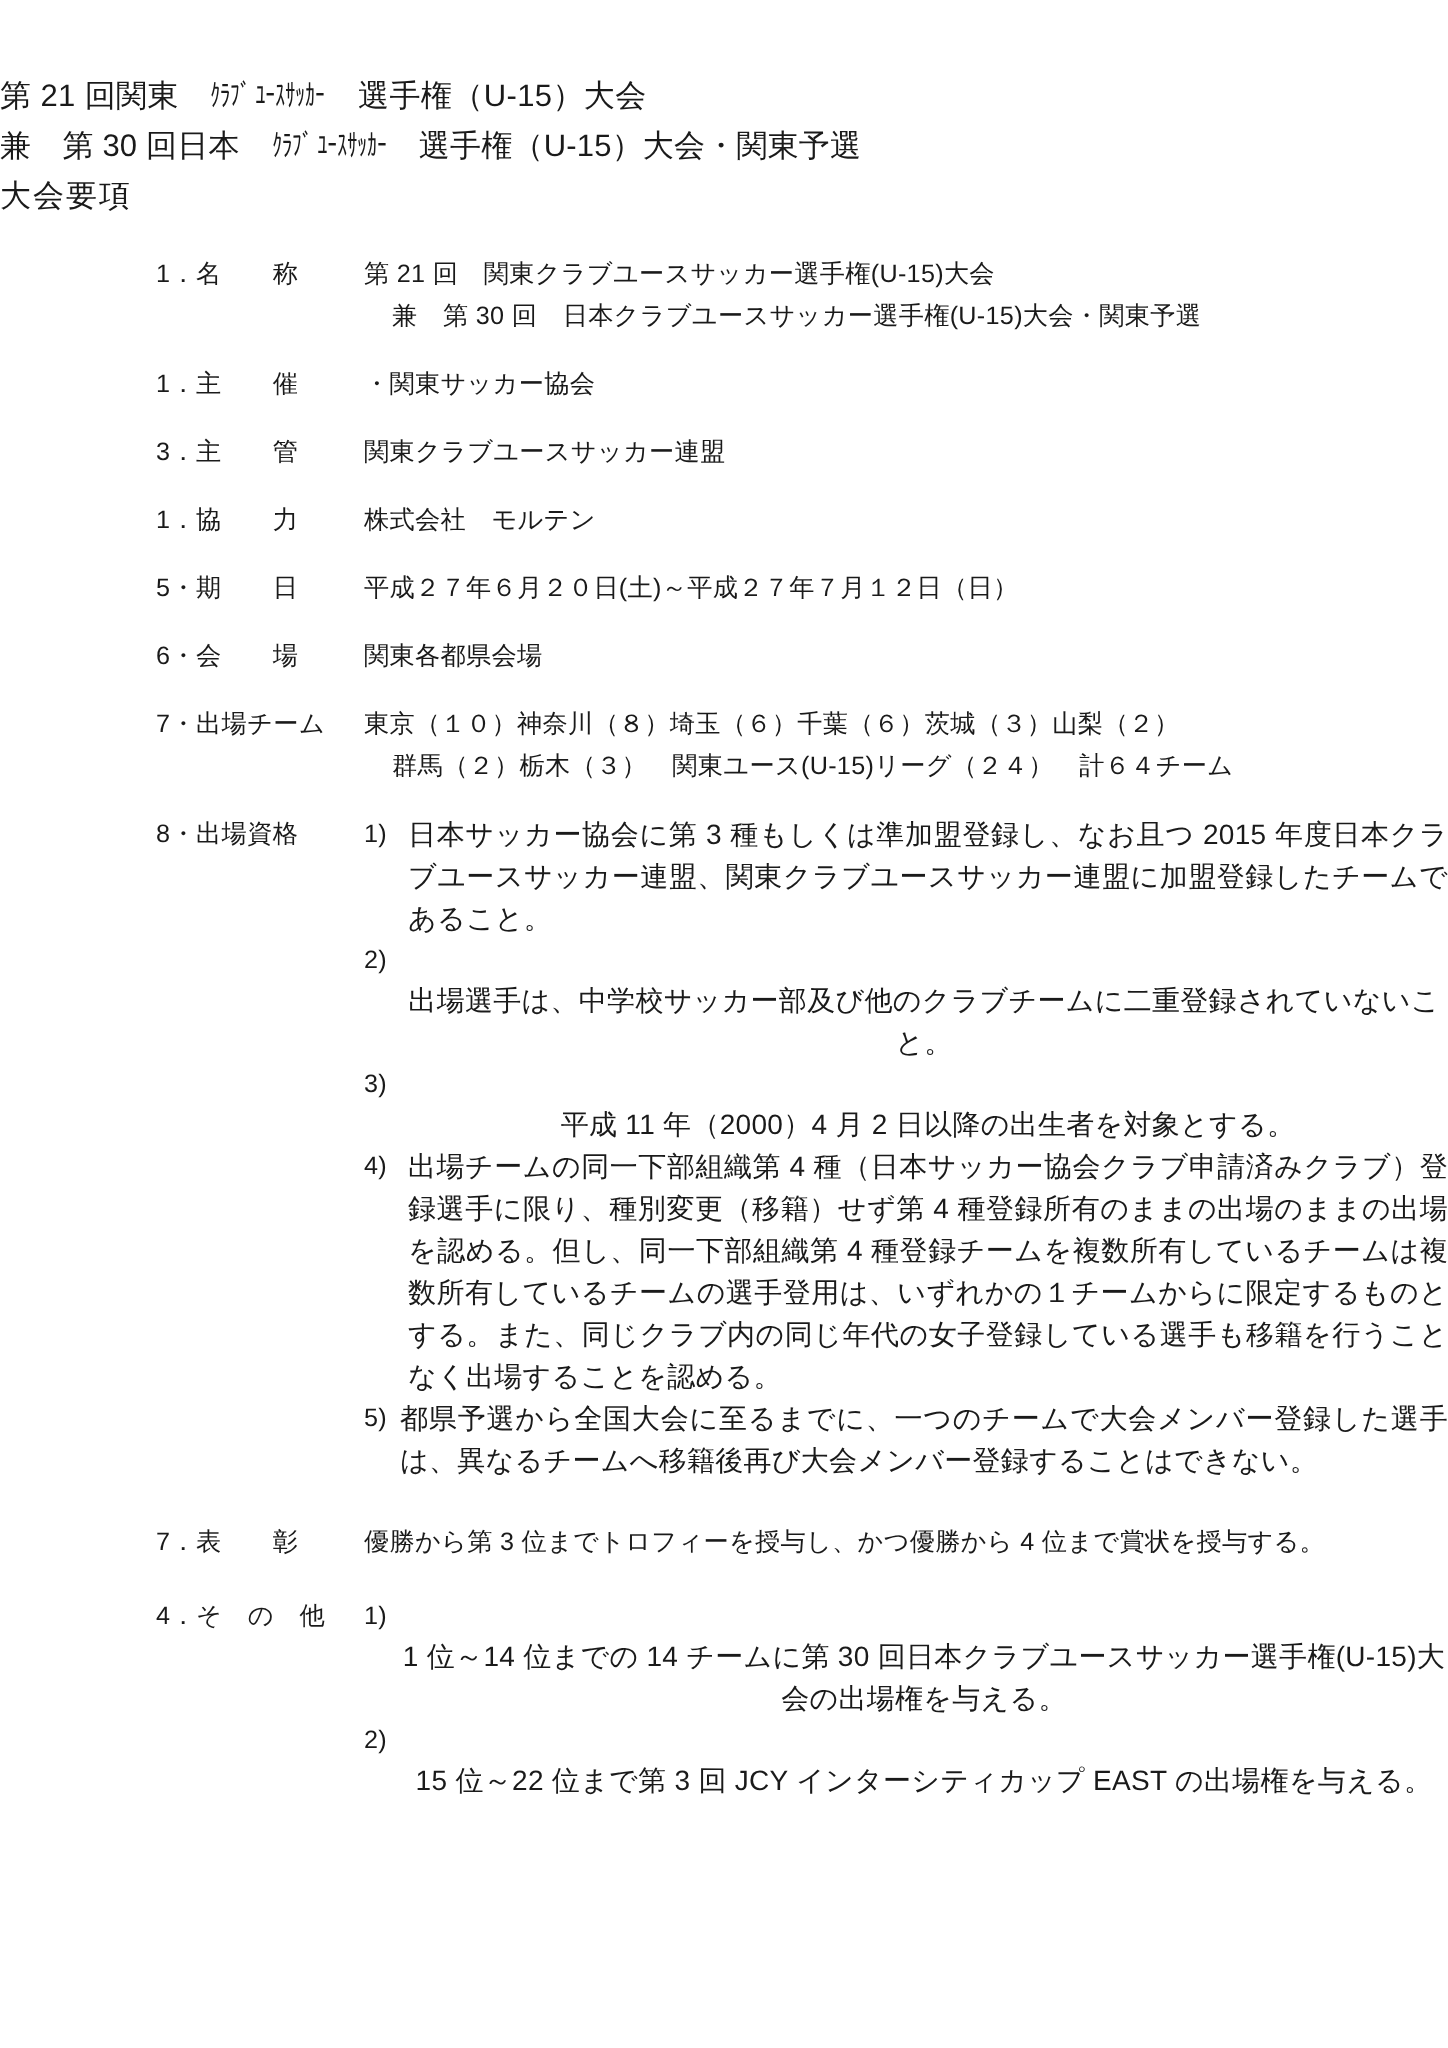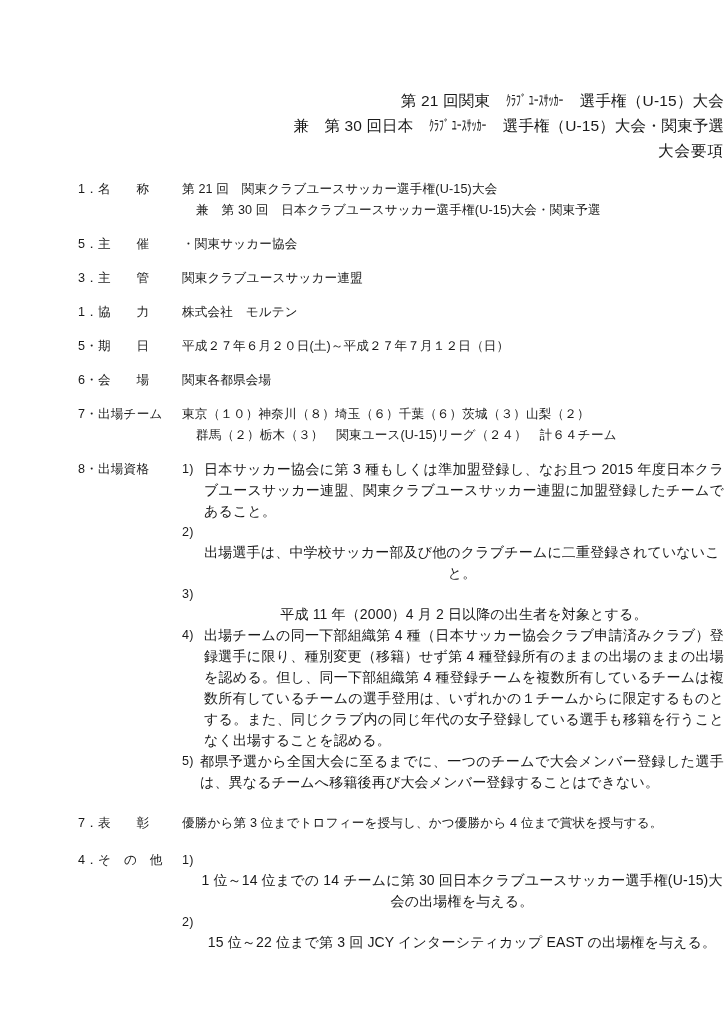--- a/index.html
+++ b/index.html
@@ -17,22 +17,22 @@
   .page {
     position: relative;
     width: 724px;
     height: 1024px;
     background: #ffffff;
     box-sizing: border-box;
   }
 
   
   .title-block {
-    padding-top: 88px;
-    text-align: right;
+    padding-top: 36px;
+    text-align: left;
   }
   .title-line {
     font-size: 15.5px;
     line-height: 25px;
     letter-spacing: 0.2px;
     white-space: nowrap;
   }
   .title-line.t2 {
     letter-spacing: 0.1px;
   }
@@ -127,21 +127,21 @@
 
     <div class="entry">
       <div class="entry-label">1．名　　称</div>
       <div class="entry-body">
         <span class="ln">第 21 回　関東クラブユースサッカー選手権(U-15)大会</span>
         <span class="ln indent1">兼　第 30 回　日本クラブユースサッカー選手権(U-15)大会・関東予選</span>
       </div>
     </div>
 
     <div class="entry">
-      <div class="entry-label">5．主　　催</div>
+      <div class="entry-label">1．主　　催</div>
       <div class="entry-body">
         <span class="ln">・関東サッカー協会</span>
       </div>
     </div>
 
     <div class="entry">
       <div class="entry-label">3．主　　管</div>
       <div class="entry-body">
         <span class="ln">関東クラブユースサッカー連盟</span>
       </div>

